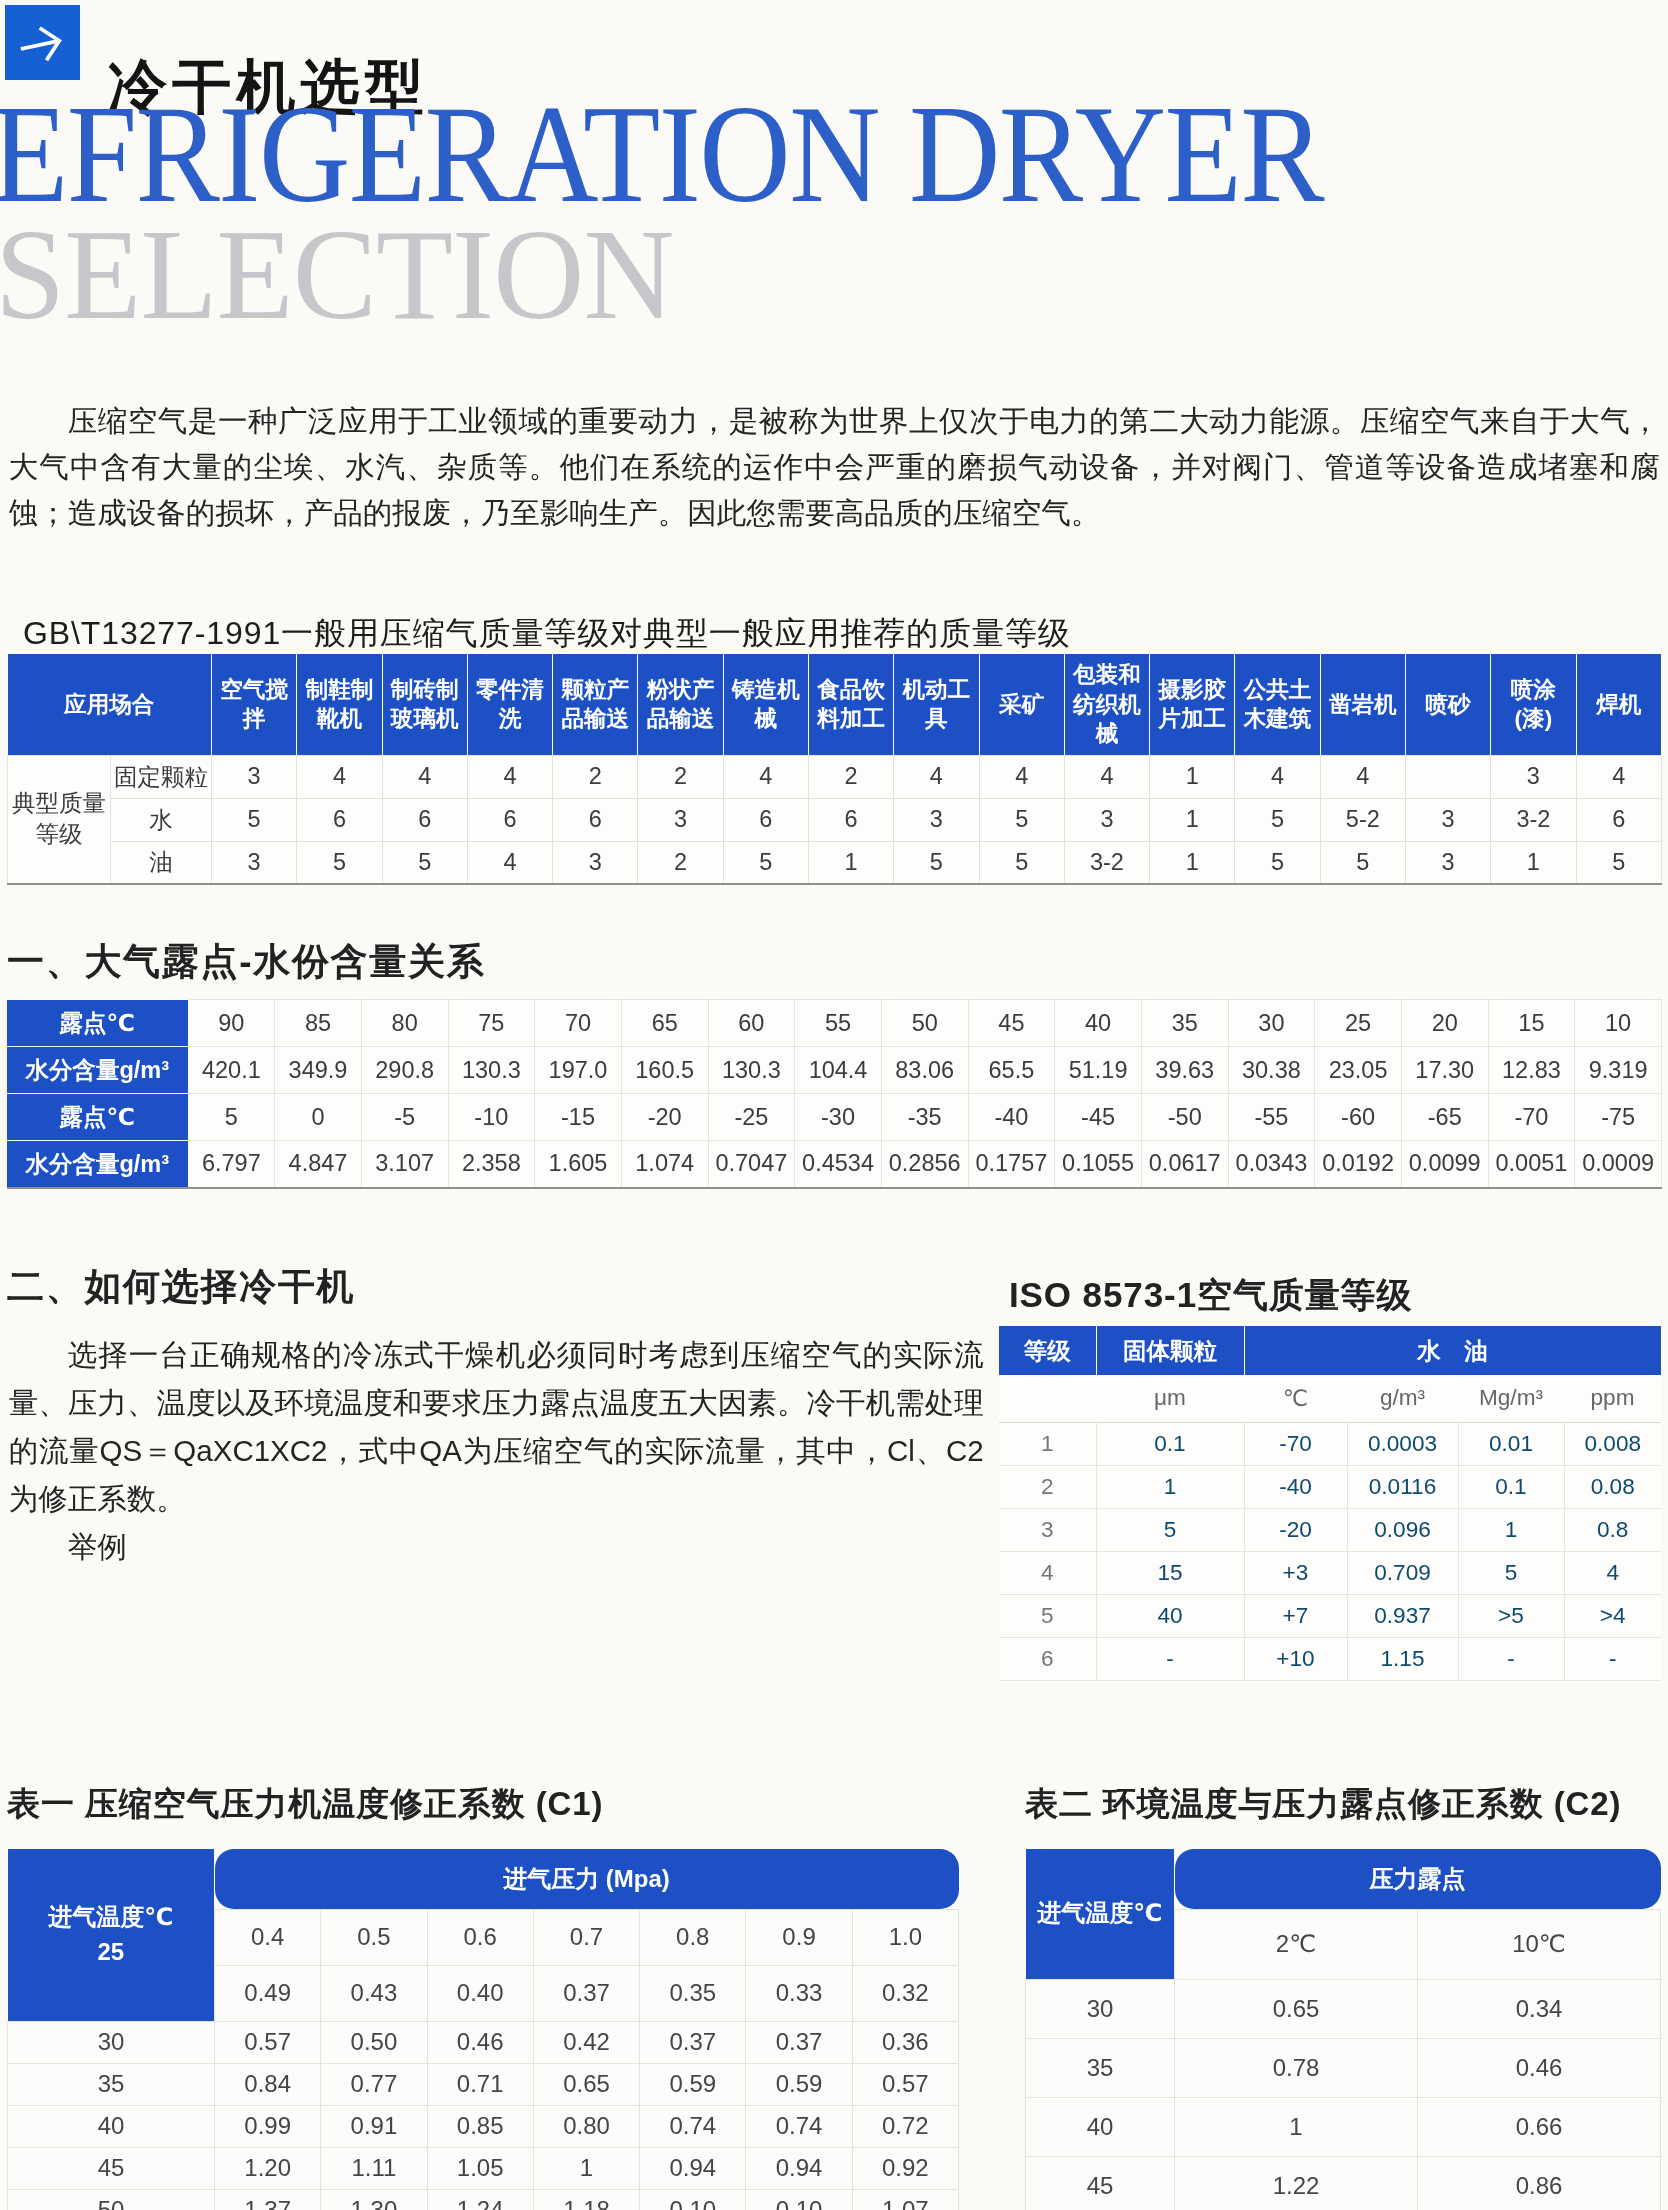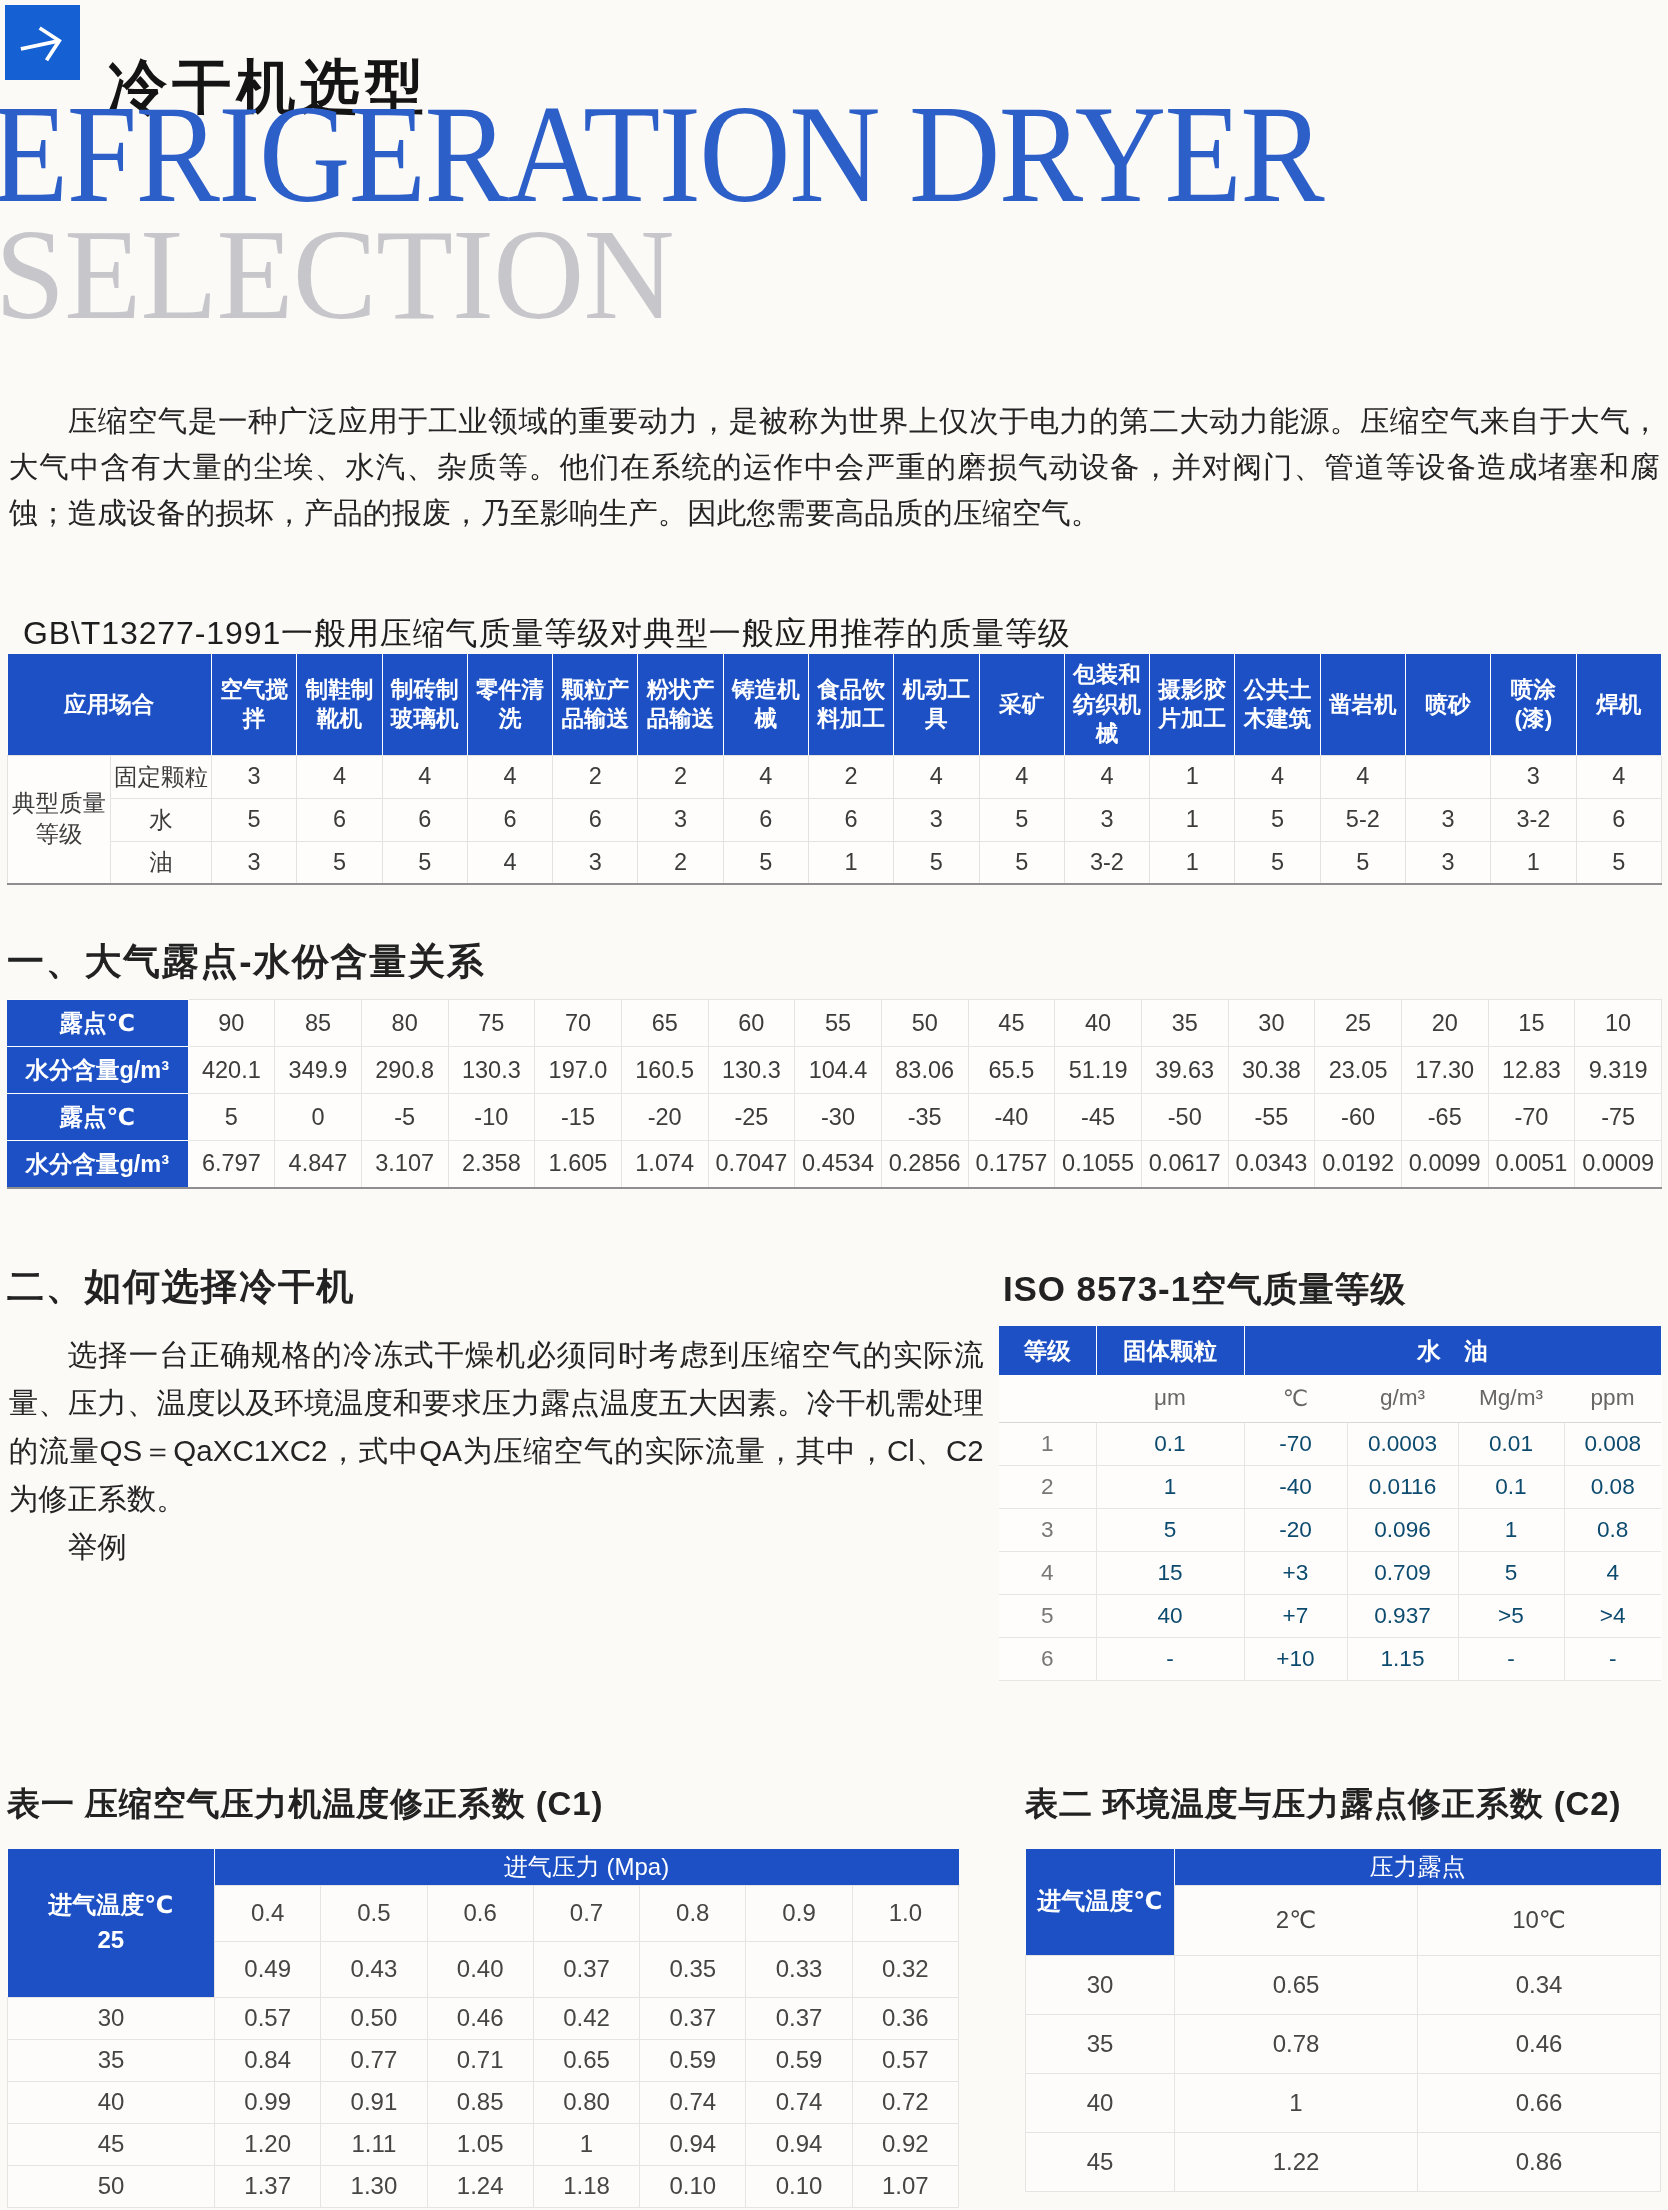--- a/index.html
+++ b/index.html
@@ -81,21 +81,21 @@
     border:0.9px solid rgba(255,255,255,.38);border-left:none;
   }
 
   
   .sec2-text{position:absolute;top:1331px;left:8.7px;width:975px;}
   .sec2-text p{margin:0;font-size:29.5px;line-height:48px;text-align:justify;text-indent:2em;color:#242424;}
   .sec2-text p + p{margin-top:0;font-family:Liberation Serif, serif;}
 
   
   .iso-heading{
-    position:absolute;top:1262px;left:999px;margin:4px;
+    position:absolute;top:1262px;left:999px;margin:10px;
     font-size:35px;font-weight:600;color:#222;letter-spacing:0.9px;white-space:nowrap;
   }
   .iso-table{position:absolute;top:1326px;left:999px;width:662px;border-bottom:1.7px solid #bbb;}
   .iso-table thead tr:first-child th{
     background:var(--table-blue,#1c50c4);color:#fff;font-size:23.5px;font-weight:700;height:49px;
     border-right:0.9px solid rgba(255,255,255,.38);
   }
   .iso-table thead tr.units td{
     height:47px;font-size:22.6px;color:#666;border-bottom:0.9px solid #d9d7d4;
   }
@@ -105,21 +105,21 @@
   }
   .iso-table tbody td:first-child{border-left:none;color:#777;}
 
   
   .t-title{position:absolute;margin:0;font-size:33px;font-weight:600;color:#222;letter-spacing:0.9px;white-space:nowrap;}
   .bt{border-bottom:1.7px solid #8f8f8f;}
   .bt .corner{
     background:var(--table-blue,#1c50c4);color:#fff;font-size:24px;font-weight:700;line-height:1.45;
   }
   .bt .band{
-    background:var(--table-blue,#1c50c4);color:#fff;font-size:24px;font-weight:400;height:36px;
+    background:var(--table-blue,#1c50c4);color:#fff;font-size:24px;font-weight:700;height:60px;border-radius:19px;
   }
   .bt td{font-size:24px;color:#454545;border:0.9px solid #e6e4e1;background:#fdfcfa;}
   .t1-table{position:absolute;top:1849px;left:7px;width:952px;}
   .t1-table tr.sub td{height:56px;}
   .t1-table tbody td{height:42px;}
   .t2-table{position:absolute;top:1849px;left:1025px;width:636px;}
   .t2-table tr.sub td{height:70px;}
   .t2-table tbody td{height:59px;}
 </style>
 </head>

